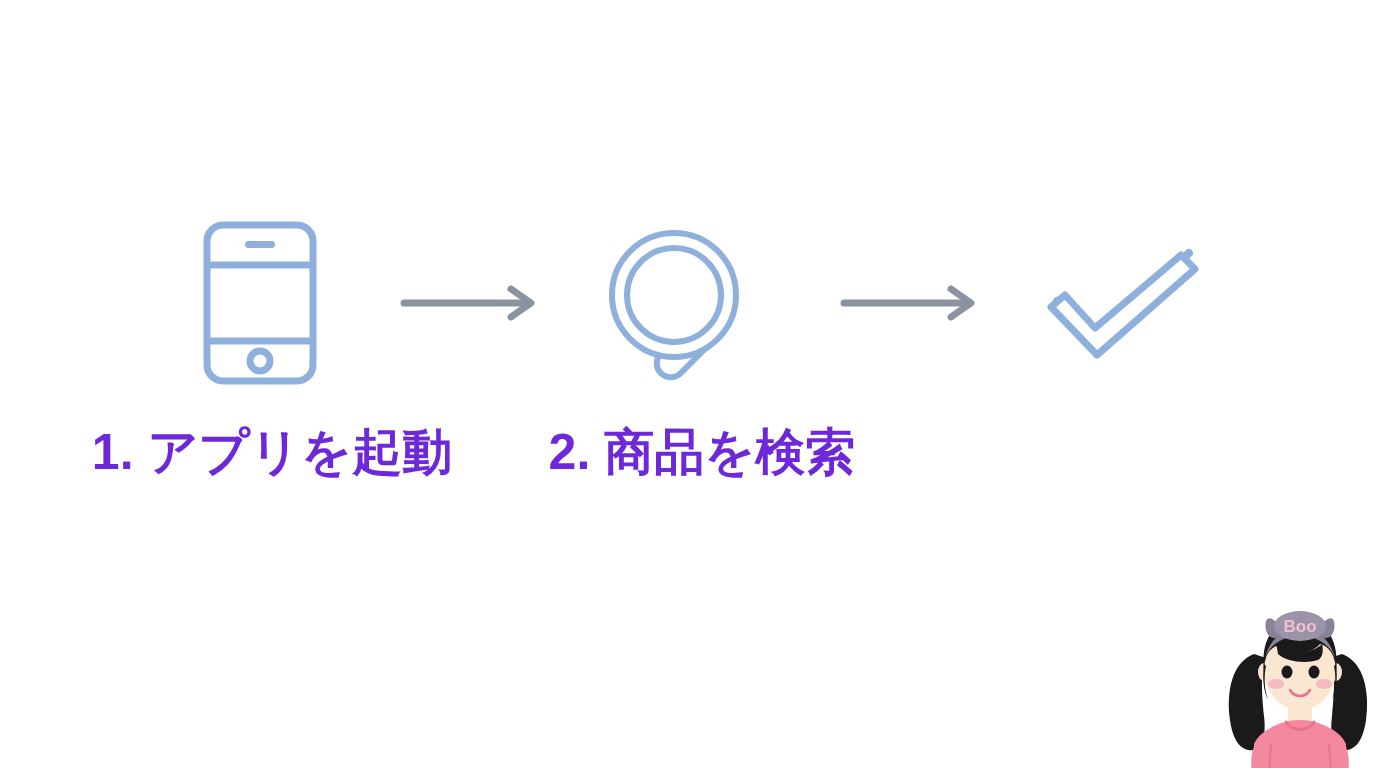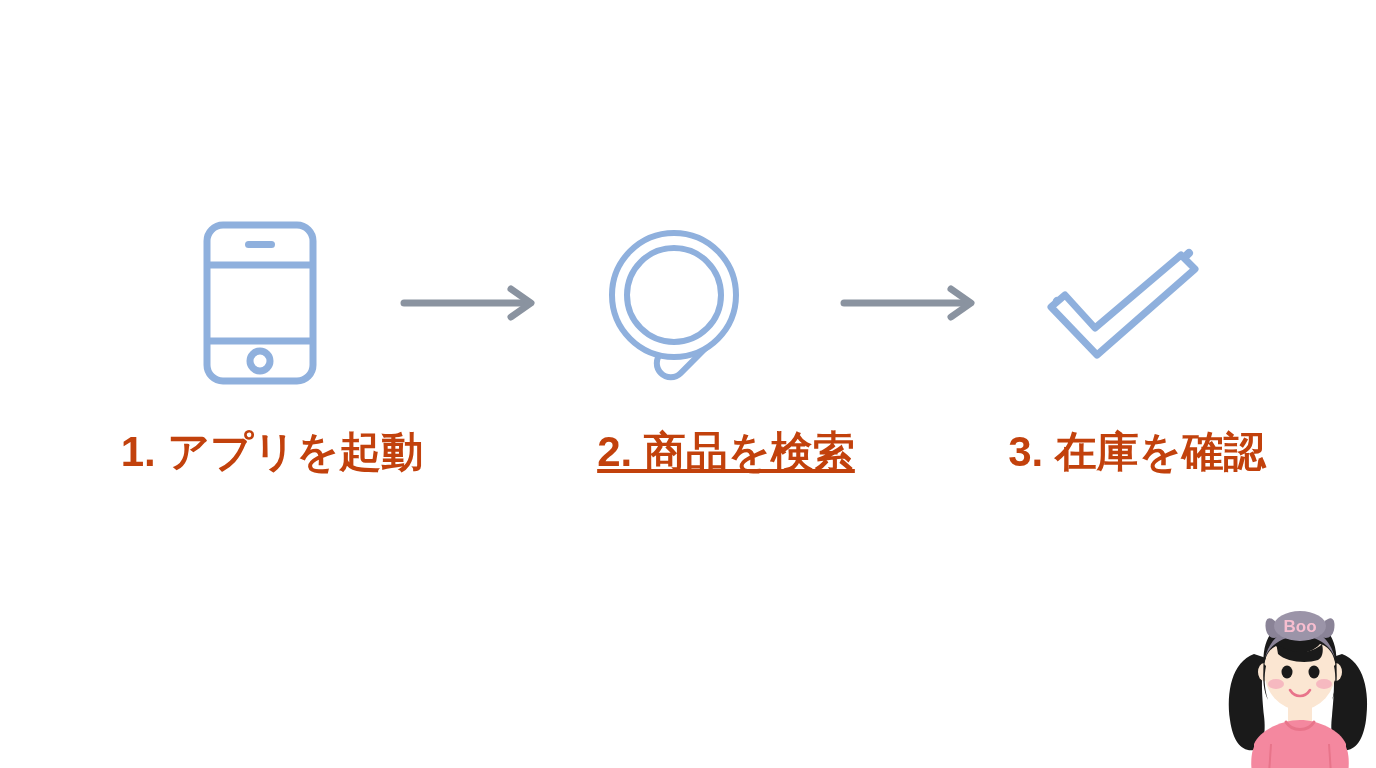--- a/index.html
+++ b/index.html
@@ -62,29 +62,29 @@
     left: 0;
     top: 412px;
     width: 1376px;
     height: 80px;
   }
   .caption {
     position: absolute;
     top: 0;
     height: 80px;
     line-height: 80px;
-    font-size: 42px;
+    font-size: 50px;
     font-weight: bold;
-    color: #c2410c;
+    color: #6d28d9;
     white-space: nowrap;
     letter-spacing: 0px;
     text-align: center;
   }
   #caption-1 { left: 62px;  width: 420px; }
-  #caption-2 { left: 536px; width: 380px; text-decoration: underline; }
+  #caption-2 { left: 512px; width: 380px; }
   #caption-3 { left: 952px; width: 370px; }
 
   
   #mascot {
     position: absolute;
     left: 1224px;
     top: 592px;
     width: 152px;
     height: 182px;
   }
@@ -150,21 +150,20 @@
           <path d="M20 50 L50 83 L136 10 L150 24 L52 110 L6 62 Z" stroke="#8fb0dd" stroke-width="7" fill="#ffffff" stroke-linejoin="round" stroke-linecap="round"></path>
         </svg>
       </span>
     </div>
 
   </div>
 
   <div id="caption-row">
     <div class="caption" id="caption-1">1. アプリを起動</div>
     <div class="caption" id="caption-2">2. 商品を検索</div>
-    <div class="caption" id="caption-3">3. 在庫を確認</div>
   </div>
 
   <div id="mascot">
     <svg width="152" height="182" viewBox="0 0 152 182" xmlns="http://www.w3.org/2000/svg">
 
       <path d="M30 62 C8 70 2 100 6 128 C9 150 18 160 30 158
                C40 156 42 140 40 124 C38 104 36 78 42 66 Z" fill="#1a1a1a"></path>
       <path d="M118 62 C140 70 146 100 142 128 C139 150 130 160 118 158
                C108 156 106 140 108 124 C110 104 112 78 106 66 Z" fill="#1a1a1a"></path>
 

